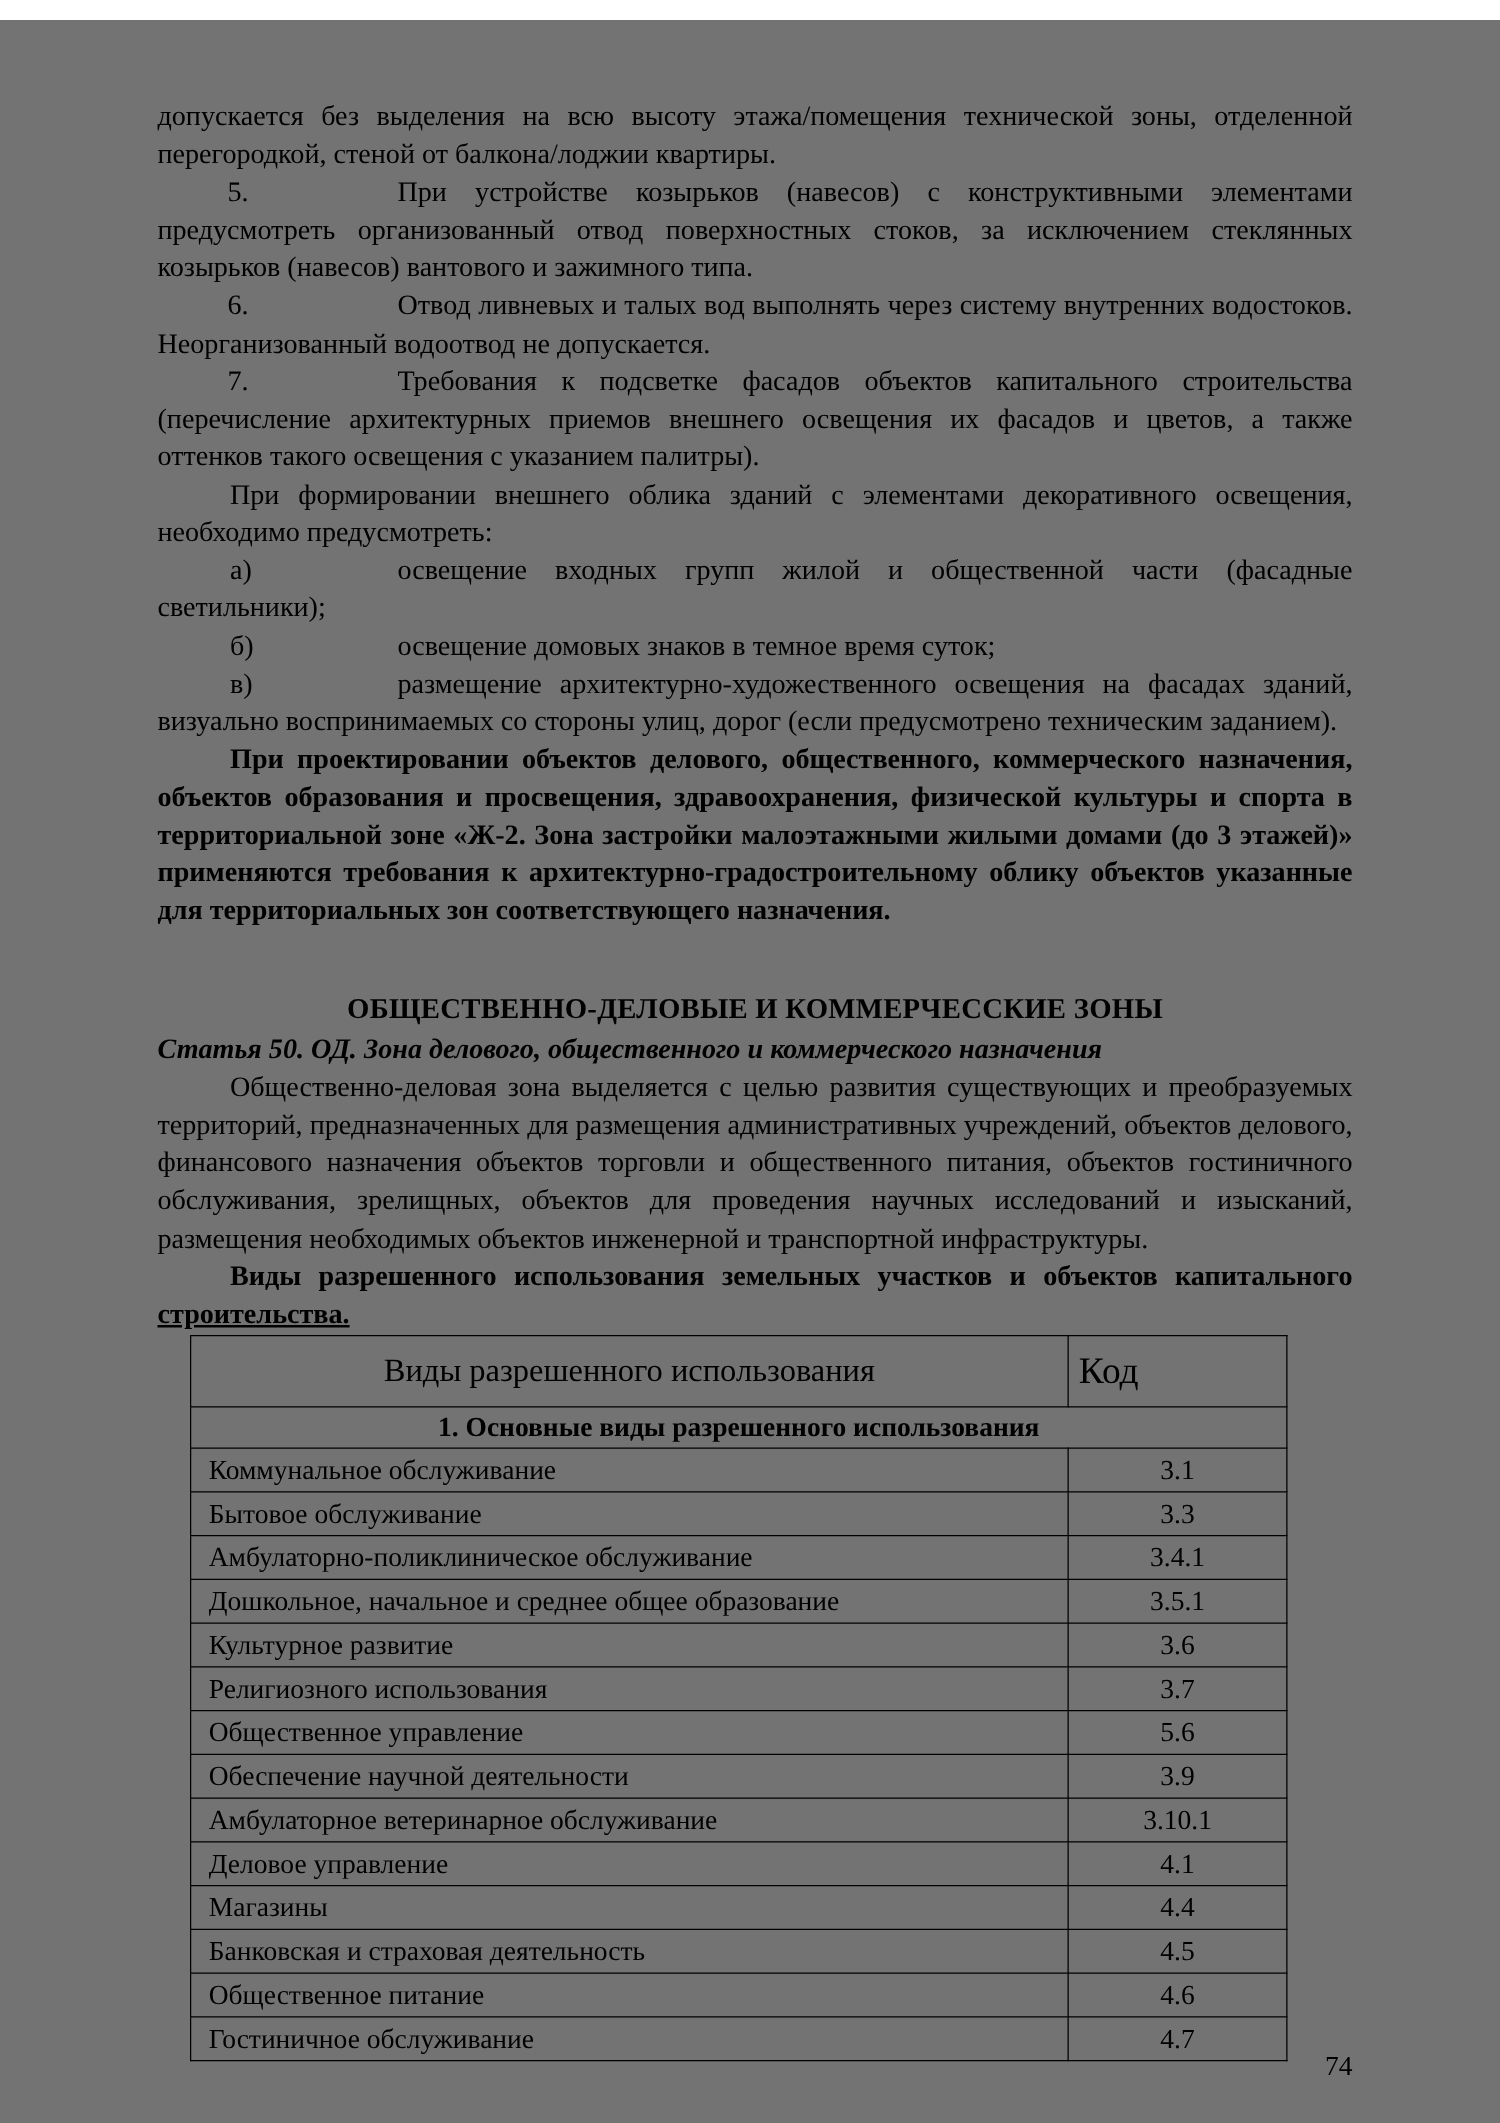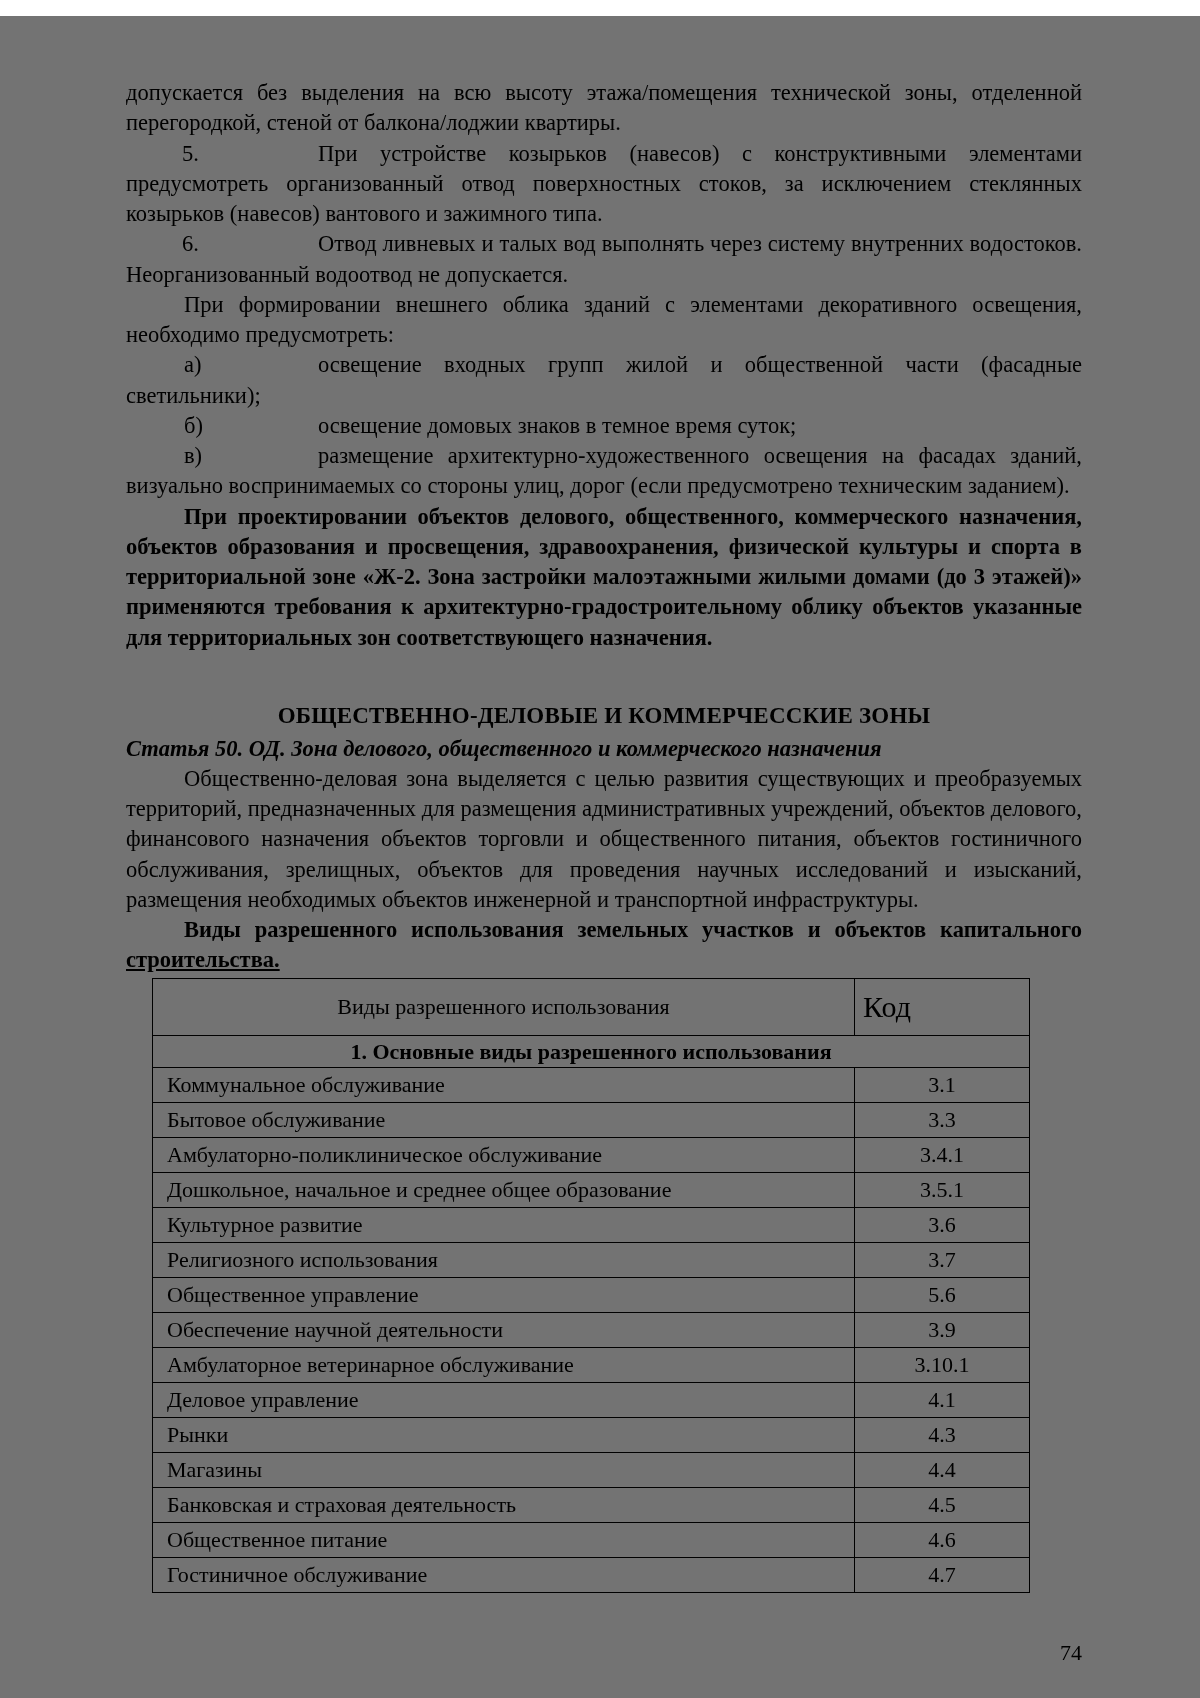--- a/index.html
+++ b/index.html
@@ -86,21 +86,21 @@
   }
   table.vri td, table.vri th {
     border: 1px solid #000000;
     padding: 2px 8px;
     font-weight: normal;
     vertical-align: middle;
   }
   table.vri th.col-name {
     text-align: center;
     height: 52px;
-    font-size: 22px;
+    font-size: 26px;
   }
   table.vri th.col-code {
     text-align: left;
     width: 158px;
     font-size: 30px;
   }
   table.vri td.group {
     text-align: center;
     font-weight: bold;
     font-size: 22px;
@@ -129,20 +129,21 @@
 
 <div class="page">
   <div class="doc-body">
 
     <p class="para-cont">допускается без выделения на всю высоту этажа/помещения технической зоны, отделенной перегородкой, стеной от балкона/лоджии квартиры.</p>
 
     <p class="item"><span class="lead">5.</span><span>При устройстве козырьков (навесов) с конструктивными элементами предусмотреть организованный отвод поверхностных стоков, за исключением стеклянных козырьков (навесов) вантового и зажимного типа.</span></p>
 
     <p class="item"><span class="lead">6.</span><span>Отвод ливневых и талых вод выполнять через систему внутренних водостоков. Неорганизованный водоотвод не допускается.</span></p>
 
+    <p class="item"><span class="lead">7.</span><span>Требования к подсветке фасадов объектов капитального строительства (перечисление архитектурных приемов внешнего освещения их фасадов и цветов, а также оттенков такого освещения с указанием палитры).</span></p>
 
     <p class="plain-indent">При формировании внешнего облика зданий с элементами декоративного освещения, необходимо предусмотреть:</p>
 
     <p class="item"><span class="lead-letter">а)</span><span>освещение входных групп жилой и общественной части (фасадные светильники);</span></p>
 
     <p class="item"><span class="lead-letter">б)</span><span>освещение домовых знаков в темное время суток;</span></p>
 
     <p class="item"><span class="lead-letter">в)</span><span>размещение архитектурно-художественного освещения на фасадах зданий, визуально воспринимаемых со стороны улиц, дорог (если предусмотрено техническим заданием).</span></p>
 
     <p class="bold-block">При проектировании объектов делового, общественного, коммерческого назначения, объектов образования и просвещения, здравоохранения, физической культуры и спорта в территориальной зоне «Ж-2. Зона застройки малоэтажными жилыми домами (до 3 этажей)» применяются требования к архитектурно-градостроительному облику объектов указанные для территориальных зон соответствующего назначения.</p>
@@ -202,24 +203,20 @@
         </tr>
         <tr>
           <td class="name">Амбулаторное ветеринарное обслуживание</td>
           <td class="code">3.10.1</td>
         </tr>
         <tr>
           <td class="name">Деловое управление</td>
           <td class="code">4.1</td>
         </tr>
         <tr>
-          <td class="name">Рынки</td>
-          <td class="code">4.3</td>
-        </tr>
-        <tr>
           <td class="name">Магазины</td>
           <td class="code">4.4</td>
         </tr>
         <tr>
           <td class="name">Банковская и страховая деятельность</td>
           <td class="code">4.5</td>
         </tr>
         <tr>
           <td class="name">Общественное питание</td>
           <td class="code">4.6</td>

